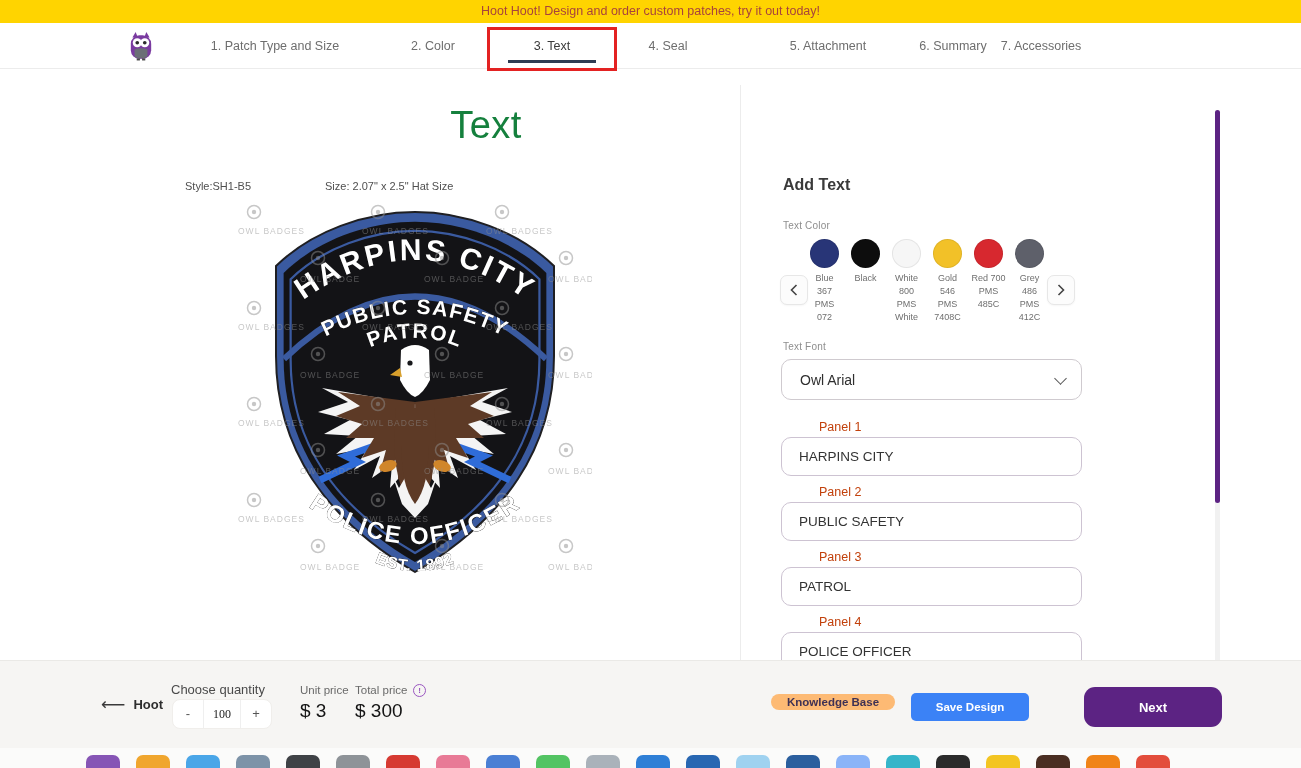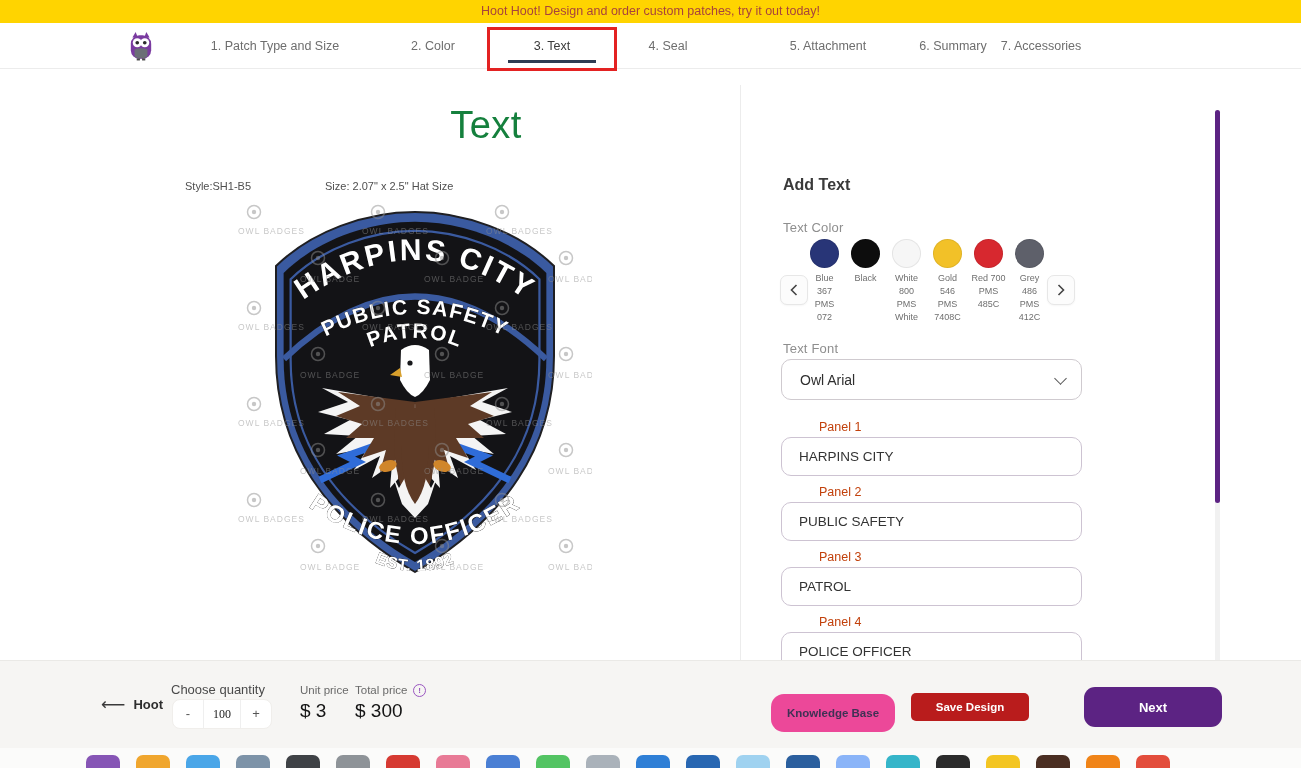--- a/index.html
+++ b/index.html
@@ -28,21 +28,21 @@
   .page-title { position:absolute; left:486px; top:104px; transform:translateX(-50%);
                 font-size:38px; color:#15803d; font-weight:500; letter-spacing:0.5px; }
   .meta-label { position:absolute; top:180px; font-size:11px; color:#4f4f4f; }
   .style-label { left:185px; }
   .size-label { left:325px; }
   .patch-svg { position:absolute; left:262px; top:204px; width:306px; height:376px; z-index:2; }
   .wm-svg { position:absolute; left:236px; top:198px; width:356px; height:384px; z-index:3; pointer-events:none; }
 
   
   .panel-heading { position:absolute; left:783px; top:176px; font-size:16px; font-weight:600; color:#3a3a3a; }
-  .small-label { font-size:13px; color:#8e8e8e; letter-spacing:0.2px; }
+  .small-label { font-size:10px; color:#8e8e8e; letter-spacing:0.2px; }
   .text-color-label { position:absolute; left:783px; top:220px; }
   .swatch-row { position:absolute; left:804px; top:239px; display:flex; }
   .swatch { width:41px; display:flex; flex-direction:column; align-items:center; cursor:pointer; }
   .swatch-dot { width:29px; height:29px; border-radius:50%; border:1px solid rgba(0,0,0,0.07); }
   .swatch-label { margin-top:4px; font-size:9px; line-height:13px; color:#6f6f6f; text-align:center; white-space:pre-line; }
   .arrow-btn { position:absolute; width:28px; height:30px; background:#fcfcfc; border:1px solid #e7e7e7;
                border-radius:7px; display:flex; align-items:center; justify-content:center; cursor:pointer;
                box-shadow:0 1px 2px rgba(0,0,0,0.04); }
   .arrow-prev { left:780px; top:275px; }
   .arrow-next { left:1047px; top:275px; }
@@ -74,24 +74,24 @@
   .step-btn { width:30px; text-align:center; line-height:28px; font-size:13px; color:#555; cursor:pointer; }
   .step-input { width:38px; border:none; border-left:1px solid #efefef; border-right:1px solid #efefef;
                 text-align:center; font-size:12px; color:#222; outline:none; font-family:Liberation Serif, serif; }
   .price-label { position:absolute; top:684px; font-size:11.5px; color:#6a6a6a; z-index:7; }
   .unit-price-label{left:300px}.total-price-label{left:355px}
   .price-value { position:absolute; top:700px; font-size:19px; color:#141414; z-index:7; }
   .unit-price{left:300px}.total-price{left:355px}
   .info-icon { position:absolute; left:413px; top:684px; width:13px; height:13px; border:1.4px solid #9a56c0;
                border-radius:50%; color:#9a56c0; font-size:8px; font-weight:bold; text-align:center;
                line-height:11px; z-index:7; cursor:pointer; }
-  .kb-btn { position:absolute; left:771px; top:694px; height:38px; padding:0 16px; background:#ec4899;
+  .kb-btn { position:absolute; left:771px; top:694px; height:16px; padding:0 16px; background:#fdba74;
             border:none; border-radius:13px; font-size:11.5px; font-weight:bold; color:#3f3154;
             cursor:pointer; z-index:7; font-family:"Liberation Sans",sans-serif; }
-  .save-btn { position:absolute; left:911px; top:693px; width:118px; height:28px; background:#b91c1c;
+  .save-btn { position:absolute; left:911px; top:693px; width:118px; height:28px; background:#3b82f6;
               border:none; border-radius:5px; font-size:11.5px; font-weight:bold; color:#fff;
               cursor:pointer; z-index:7; font-family:"Liberation Sans",sans-serif; }
   .next-btn { position:absolute; left:1084px; top:687px; width:138px; height:40px; background:#5c2383;
               border:none; border-radius:11px; font-size:13px; font-weight:bold; color:#fff;
               cursor:pointer; z-index:7; font-family:"Liberation Sans",sans-serif; }
 
   
   .bottom-strip { position:absolute; left:0; top:748px; width:1301px; height:20px; background:#fbfbfa; z-index:8; }
   #dock { position:absolute; left:86px; top:7px; display:flex; gap:16px; }
   .dock-icon { width:34px; height:34px; border-radius:7px; cursor:pointer; }

